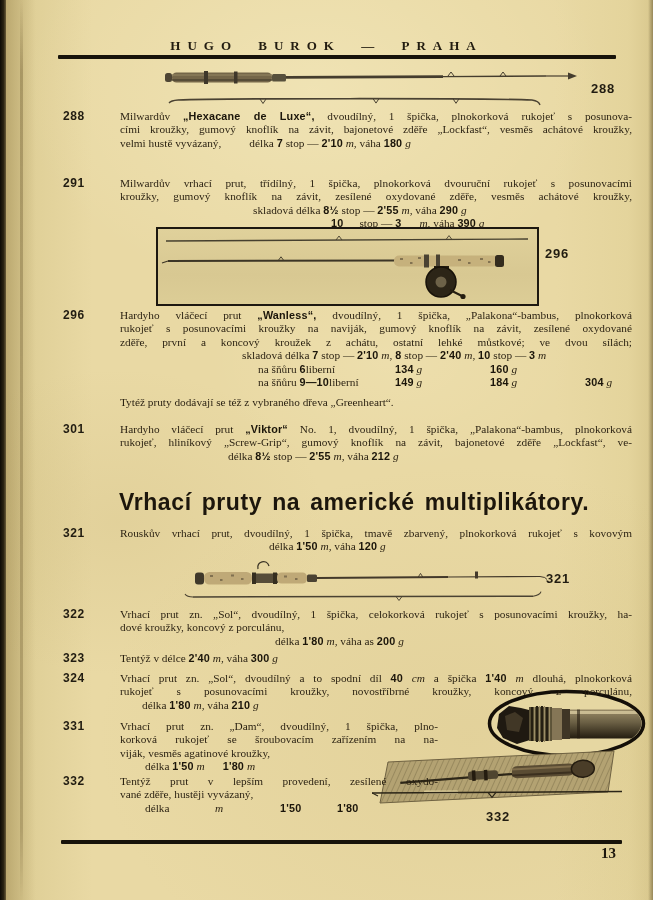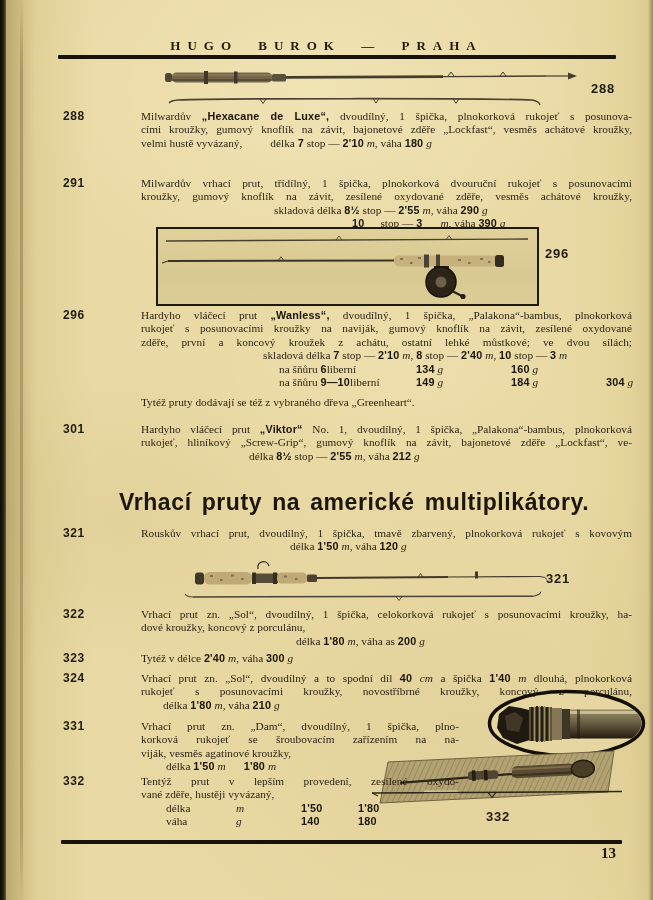--- a/index.html
+++ b/index.html
@@ -35,21 +35,21 @@
   .lbl-288{left:591px;top:81px;}
   .lbl-296{left:545px;top:246px;}
   .lbl-321{left:546px;top:571px;}
   .lbl-332{left:486px;top:809px;}
 
   .section-heading{position:absolute;left:119px;top:489px;
     font:bold 23px/26px "Liberation Sans",sans-serif;letter-spacing:.6px;word-spacing:3px;color:#1c160c;}
 
   .item{position:absolute;left:63px;width:569px;font-size:11.3px;line-height:13.4px;color:#281f10;}
   .item .num{position:absolute;left:0;top:0;font:bold 12px/13.4px "Liberation Sans",sans-serif;letter-spacing:.6px;color:#211c11;}
-  .item .rows{margin-left:78px;}
+  .item .rows{margin-left:57px;}
   .it-288{top:110px}.it-291{top:177px}.it-296{top:309px}.it-note296{top:396px}
   .it-301{top:423px}.it-321{top:527px}.it-322{top:608px}.it-323{top:652px}
   .it-324{top:672px}.it-331{top:720px}.it-332{top:775px}
   .it-331 .rows,.it-332 .rows{width:318px;}
   .row{white-space:nowrap;}
   .row.j{white-space:normal;text-align:justify;text-align-last:justify;}
   .gap{display:inline-block;height:1px;}
   .cell{display:inline-block;white-space:nowrap;}
   .b{font-family:"Liberation Sans",sans-serif;font-weight:700;font-size:10.8px;letter-spacing:.2px;color:#1b150a;}
   .i{font-style:italic;}
@@ -289,21 +289,21 @@
         <span class="num">322</span>
         <div class="rows">
           <div class="row j"><span class="">Vrhací prut zn. „Sol“, dvoudílný, 1 špička, celokorková rukojeť s posunovacími kroužky, ha-</span></div>
           <div class="row"><span class="">dové kroužky, koncový z porculánu,</span></div>
           <div class="row"><span class="gap" style="width: 155px;"></span><span class="">délka </span><span class="b">1'80</span><span class=""> </span><span class=" i">m</span><span class="">, váha as </span><span class="b">200</span><span class=""> </span><span class=" i">g</span></div>
         </div>
       </div>
       <div class="item it-323">
         <span class="num">323</span>
         <div class="rows">
-          <div class="row"><span class="">Tytéž v délce </span><span class="b">2'40</span><span class=""> </span><span class=" i">m</span><span class="">, váha </span><span class="b">300</span><span class=""> </span><span class=" i">g</span></div>
+          <div class="row"><span class="">Tentýž v délce </span><span class="b">2'40</span><span class=""> </span><span class=" i">m</span><span class="">, váha </span><span class="b">300</span><span class=""> </span><span class=" i">g</span></div>
         </div>
       </div>
       <div class="item it-324">
         <span class="num">324</span>
         <div class="rows">
           <div class="row j"><span class="">Vrhací prut zn. „Sol“, dvoudílný a to spodní díl </span><span class="b">40</span><span class=""> </span><span class=" i">cm</span><span class=""> a špička </span><span class="b">1'40</span><span class=""> </span><span class=" i">m</span><span class=""> dlouhá, plnokorková</span></div>
           <div class="row j"><span class="">rukojeť s posunovacími kroužky, novostříbrné kroužky, koncový z porculánu,</span></div>
           <div class="row"><span class="gap" style="width: 22px;"></span><span class="">délka </span><span class="b">1'80</span><span class=""> </span><span class=" i">m</span><span class="">, váha </span><span class="b">210</span><span class=""> </span><span class=" i">g</span></div>
         </div>
       </div>
@@ -315,20 +315,19 @@
           <div class="row"><span class="">viják, vesměs agatinové kroužky,</span></div>
           <div class="row"><span class="gap" style="width: 25px;"></span><span class="">délka </span><span class="b">1'50</span><span class=""> </span><span class=" i">m</span><span class="gap" style="width: 18px;"></span><span class="b">1'80</span><span class=""> </span><span class=" i">m</span></div>
         </div>
       </div>
       <div class="item it-332">
         <span class="num">332</span>
         <div class="rows">
           <div class="row j"><span class="">Tentýž prut v lepším provedení, zesílené oxydo-</span></div>
           <div class="row"><span class="">vané zděře, hustěji vyvázaný,</span></div>
           <div class="row"><span class="gap" style="width: 25px;"></span><span class="cell" style="width: 70px;"><span class="">délka</span></span><span class="cell" style="width: 65px;"><span class=" i">m</span></span><span class="cell" style="width: 57px;"><span class="b">1'50</span></span><span class="cell"><span class="b">1'80</span></span></div>
-          <div class="row"><span class="gap" style="width: 25px;"></span><span class="cell" style="width: 70px;"><span class="">váha</span></span><span class="cell" style="width: 65px;"><span class=" i">g</span></span><span class="cell" style="width: 57px;"><span class="b">140</span></span><span class="cell"><span class="b">180</span></span></div>
         </div>
       </div>
     </div>
 
   <div class="rule rule-bottom"></div>
   <div class="pageno">13</div>
 </div>
 
 </body></html>

